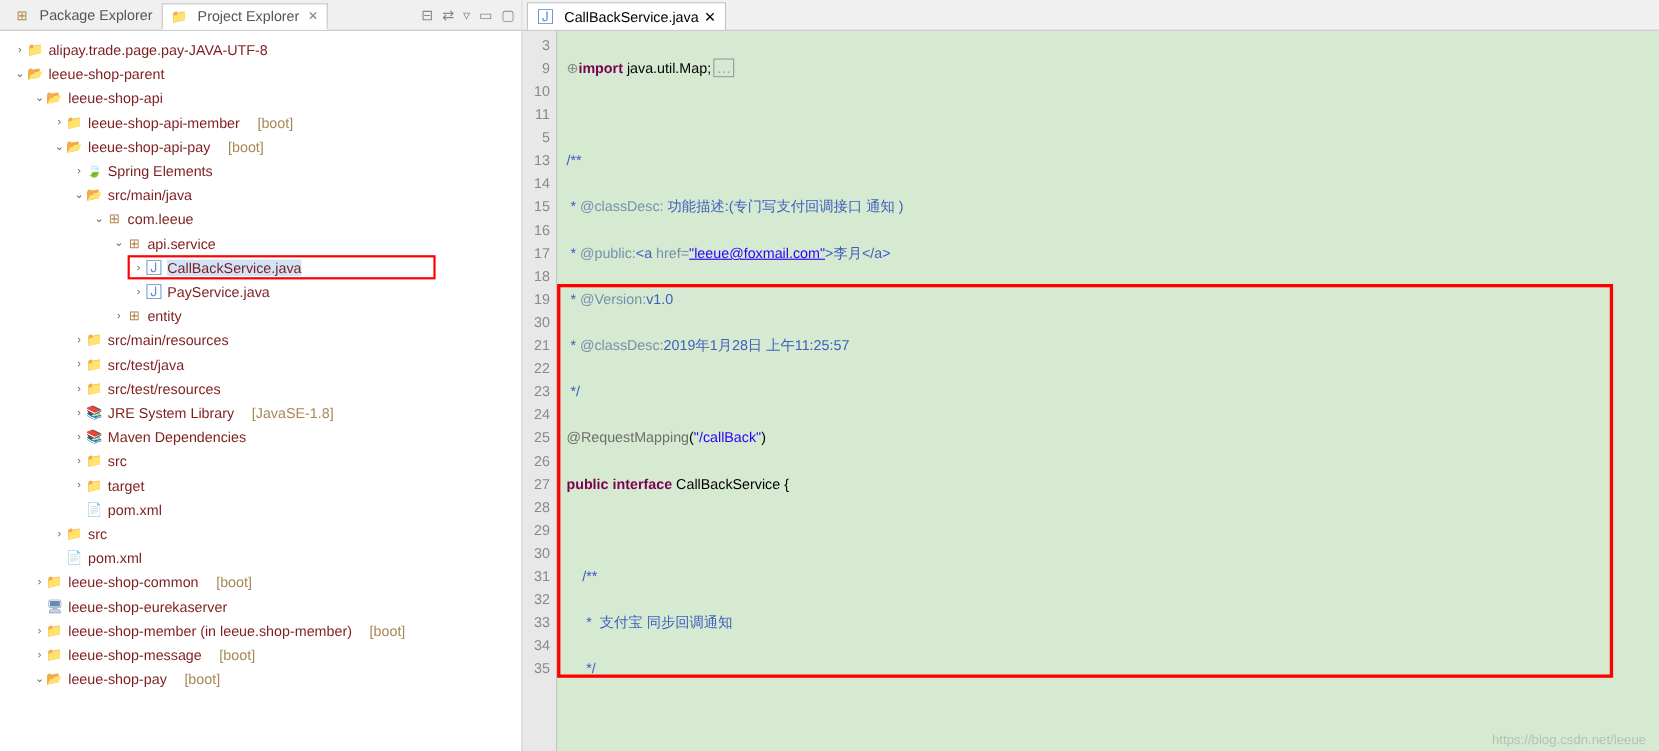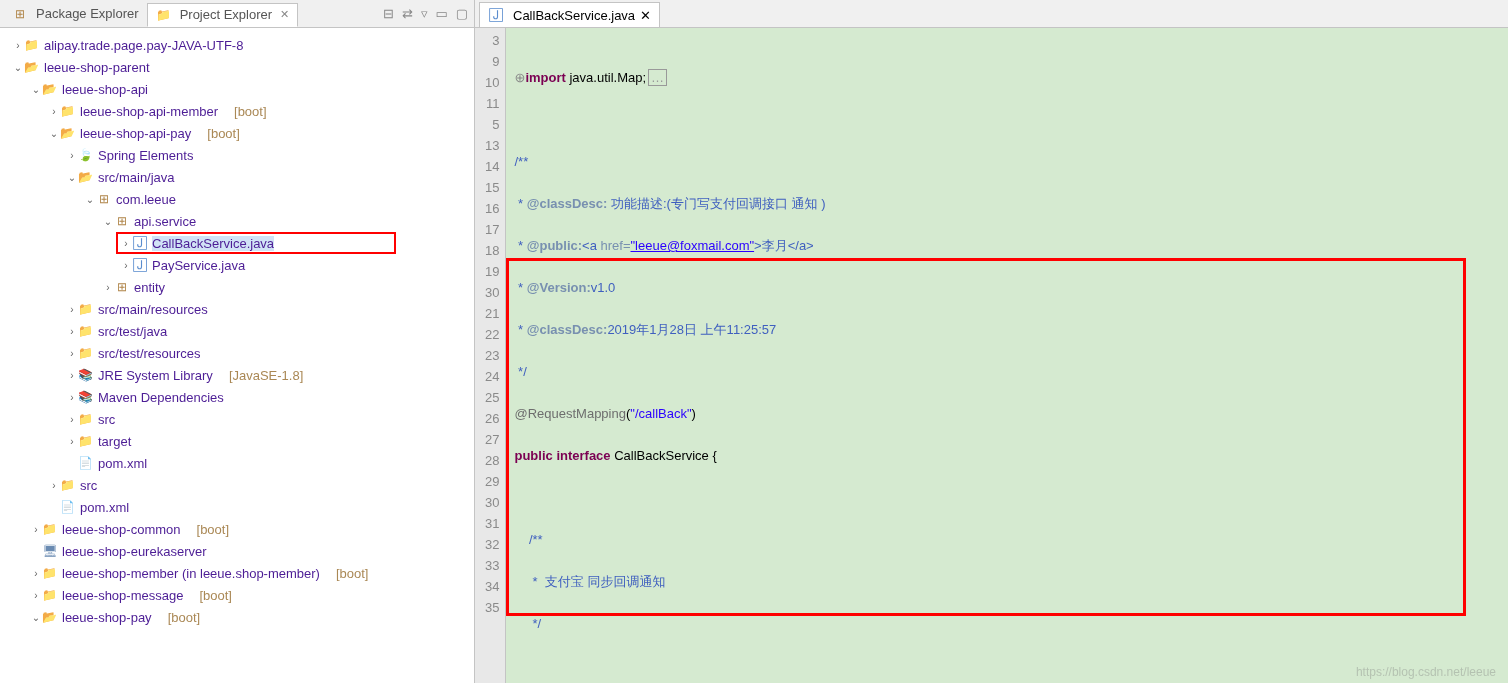--- a/index.html
+++ b/index.html
@@ -18,39 +18,39 @@
 .tw { display: inline-block; width: 12px; text-align: center; color: #666; font-size: 10px; }
 .icon { display: inline-flex; width: 16px; height: 16px; align-items: center; justify-content: center; margin-right: 4px; font-size: 12px; }
 .i-folder { color: #d9a642; }
 .i-pkg { color: #b0864a; }
 .i-project { color: #b0864a; }
 .i-java { color: #5a8cce; }
 .i-file { color: #888; }
 .i-spring { color: #6db33f; }
 .i-jar { color: #9089c9; }
 .i-server { color: #6a8bb2; }
-.label { color: #4c1d95; }
+.label { color: #7f1d1d; }
 .suffix { color: #aa8855; margin-left: 4px; padding-left: 12px; }
 
 .highlight-box { border: 2px solid #ff0000; padding: 1px 2px; display: inline-flex; align-items: center; }
 .selected-item { background: #d1e3f6; }
 
 .right-panel { flex: 1; display: flex; flex-direction: column; height: 100%; }
 .editor-tabs { display: flex; background: #f0f0f0; border-bottom: 1px solid #c4c4c4; height: 28px; padding-left: 4px; align-items: flex-end; }
 .editor-tab { display: flex; align-items: center; gap: 5px; padding: 4px 8px; background: #fff; border: 1px solid #c4c4c4; border-bottom: none; cursor: pointer; }
 .editor-area { flex: 1; display: flex; background: #d5ead0; overflow: auto; position: relative; }
 .gutter { background: #e8e8e8; border-right: 1px solid #c4c4c4; color: #8a8a8a; font-family: Consolas, "Courier New", monospace; font-size: 14px; text-align: right; padding: 2px 6px 2px 10px; user-select: none; line-height: 21px; }
 .gutter .ln { height: 21px; }
-.code { font-family: Consolas, "Courier New", monospace; font-size: 14px; padding: 18px 8px; line-height: 21px; white-space: pre; color: #000; position: relative; flex: 1; }
+.code { font-family: Consolas, "Courier New", monospace; font-size: 14px; padding: 2px 8px; line-height: 21px; white-space: pre; color: #000; position: relative; flex: 1; }
 .code .line { height: 21px; display: block; }
 .kw { color: #7b0052; font-weight: bold; }
 .ann { color: #6e6e6e; }
 .str { color: #2a00ff; }
 .cmt { color: #3f5fbf; }
-.cmt-tag { color: #7890b0; font-weight: bold; }
+.cmt-tag { color: #7890b0; font-weight: normal; }
 .cmt-cn { color: #3f5fbf; }
 .red-box { position: absolute; border: 3px solid #ff0000; pointer-events: none; }
 .watermark { position: absolute; right: 12px; bottom: 4px; color: rgba(120,120,120,0.35); font-size: 12px; font-family: Arial; }
 .fold-mark { color: #888; }
 </style>
 </head>
 <body>
 
 <div class="left-panel">
   <div class="tabs-bar">

